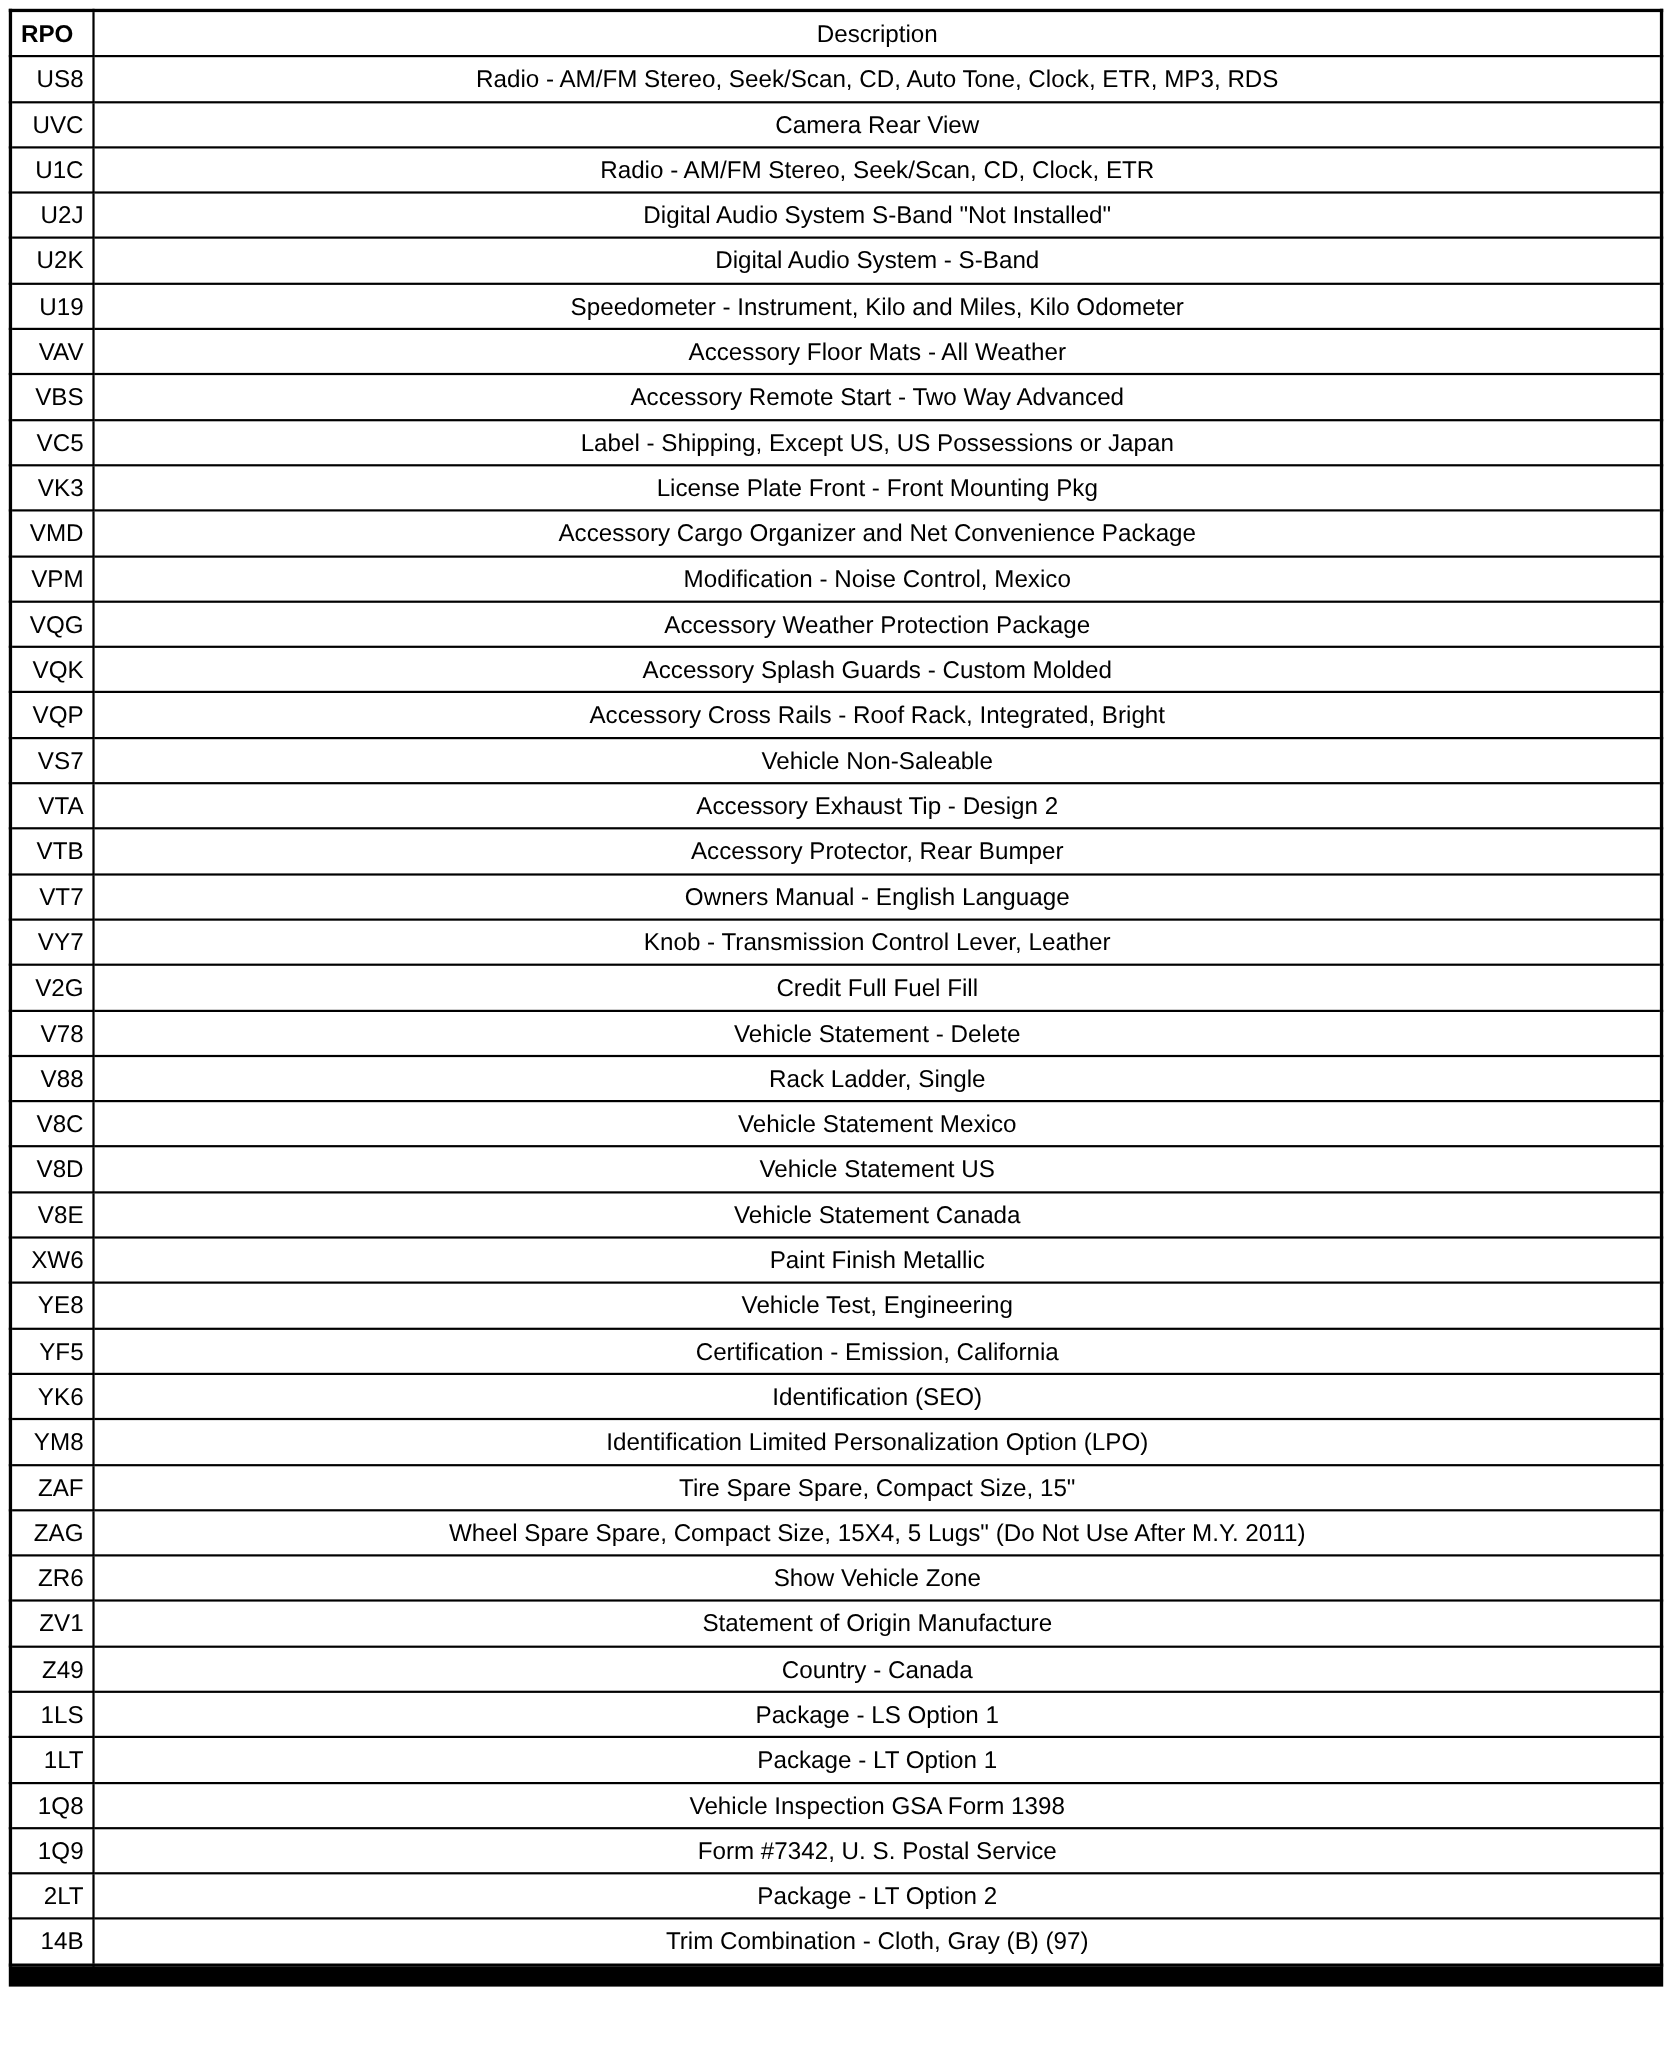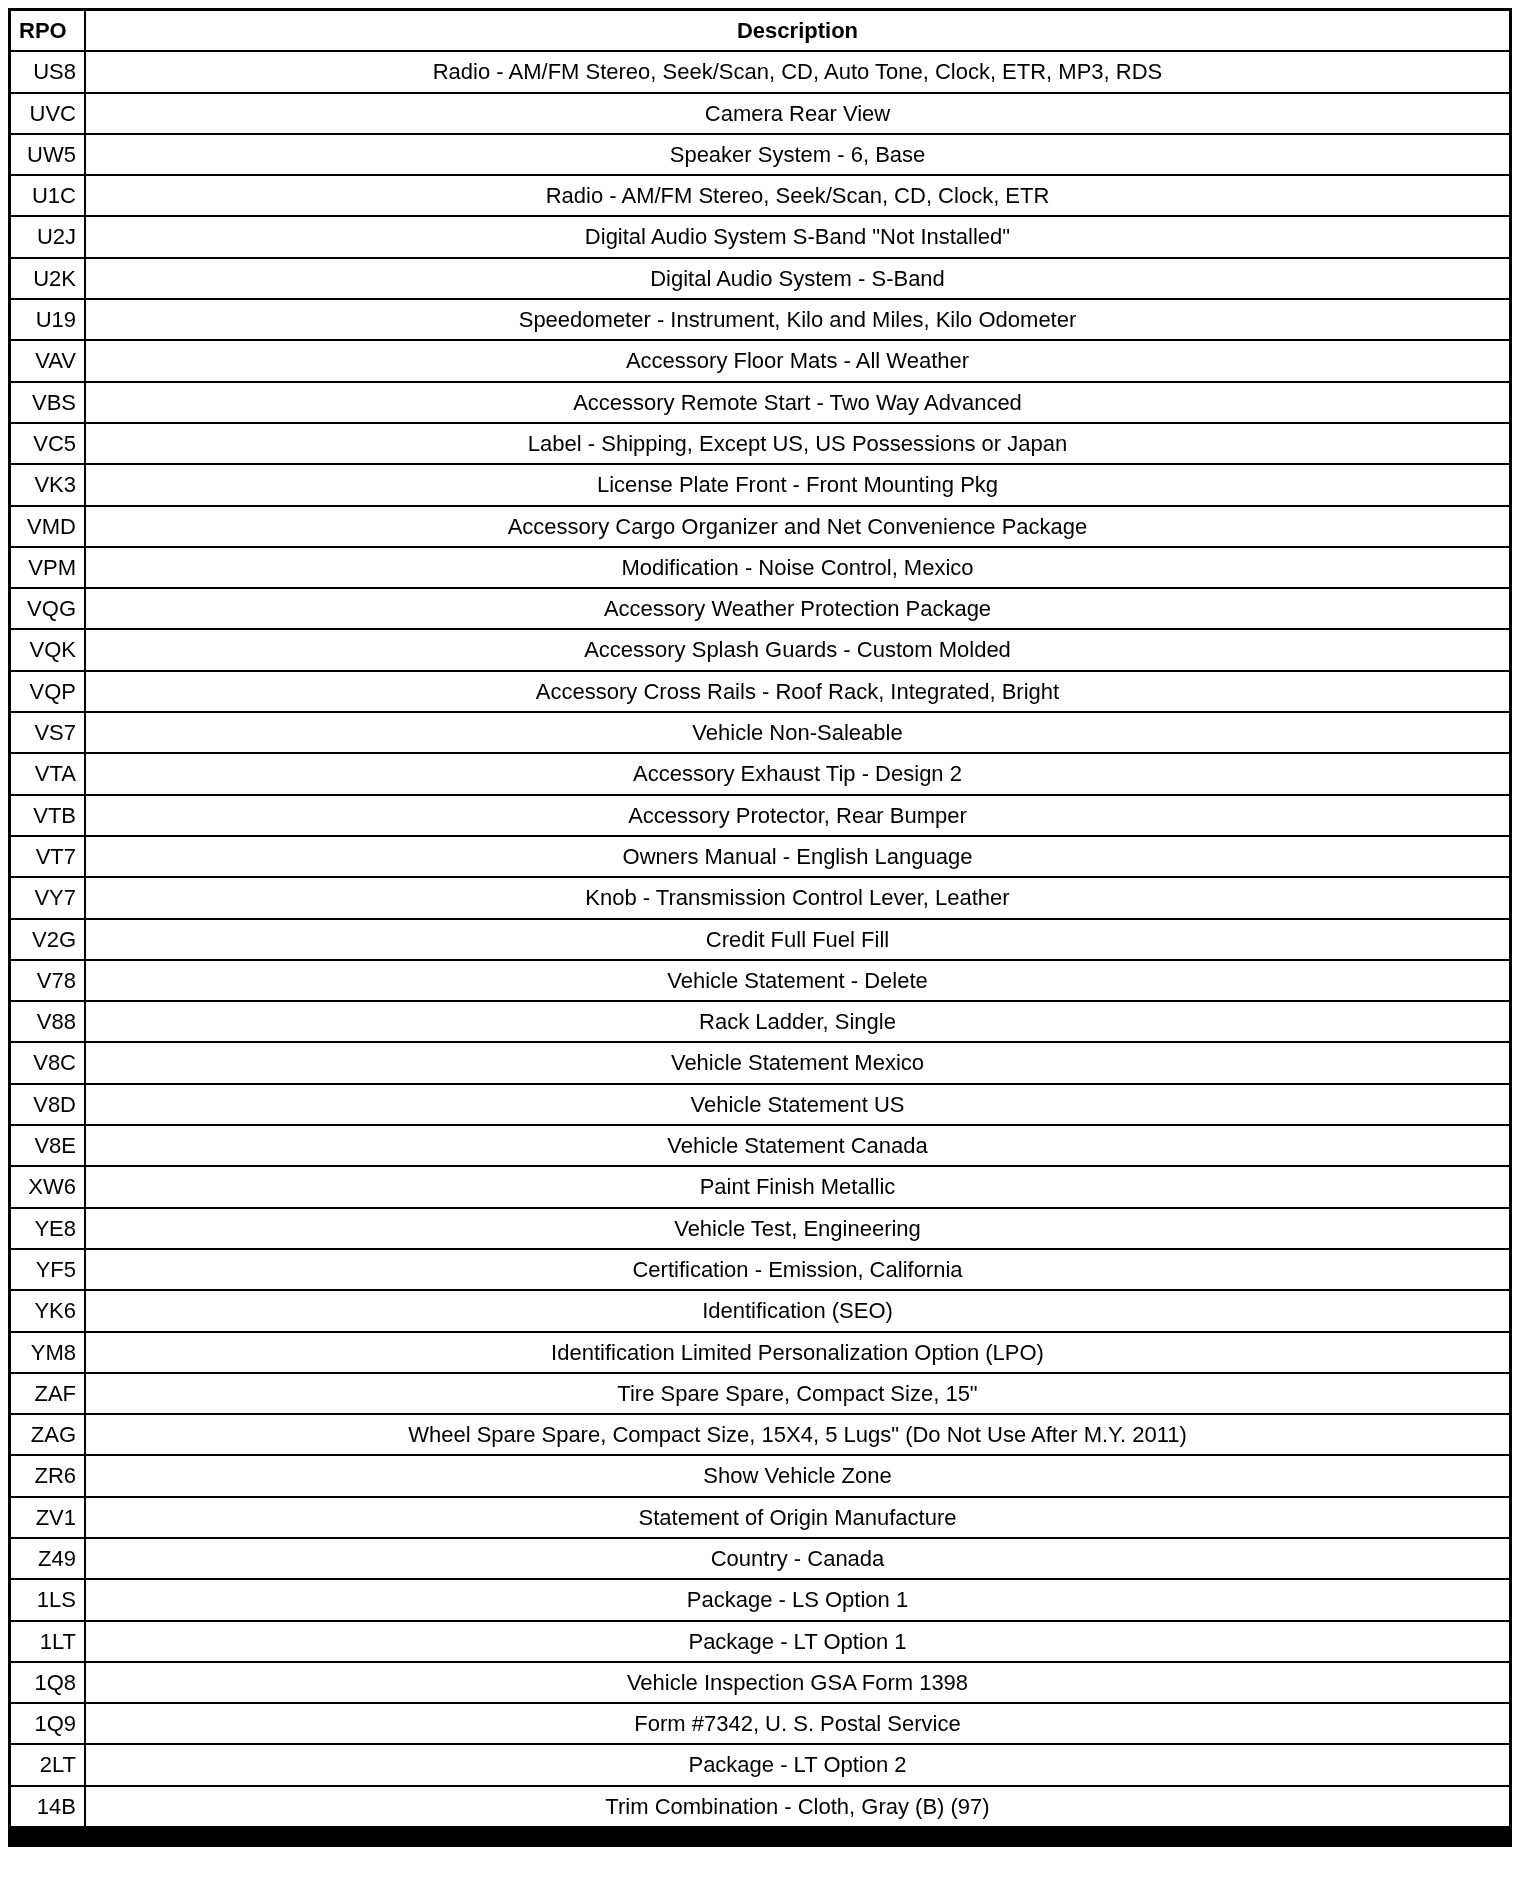--- a/index.html
+++ b/index.html
@@ -33,21 +33,21 @@
     white-space: nowrap;
   }
   th.col-rpo, td.cell-rpo {
     width: 57px;
     text-align: right;
     padding-left: 4px;
     padding-right: 4px;
   }
   th.col-desc {
     text-align: center;
-    font-weight: bold;
+    font-weight: normal;
   }
   th.col-rpo {
     font-weight: bold;
     text-align: left;
     padding-left: 6px;
   }
   td.cell-desc {
     text-align: center;
   }
   .bottom-bar {
@@ -72,24 +72,20 @@
   <tr>
     <td class="cell-rpo">US8</td>
     <td class="cell-desc">Radio - AM/FM Stereo, Seek/Scan, CD, Auto Tone, Clock, ETR, MP3, RDS</td>
   </tr>
 
   <tr>
     <td class="cell-rpo">UVC</td>
     <td class="cell-desc">Camera Rear View</td>
   </tr>
 
-  <tr>
-    <td class="cell-rpo">UW5</td>
-    <td class="cell-desc">Speaker System - 6, Base</td>
-  </tr>
 
   <tr>
     <td class="cell-rpo">U1C</td>
     <td class="cell-desc">Radio - AM/FM Stereo, Seek/Scan, CD, Clock, ETR</td>
   </tr>
 
   <tr>
     <td class="cell-rpo">U2J</td>
     <td class="cell-desc">Digital Audio System S-Band "Not Installed"</td>
   </tr>

